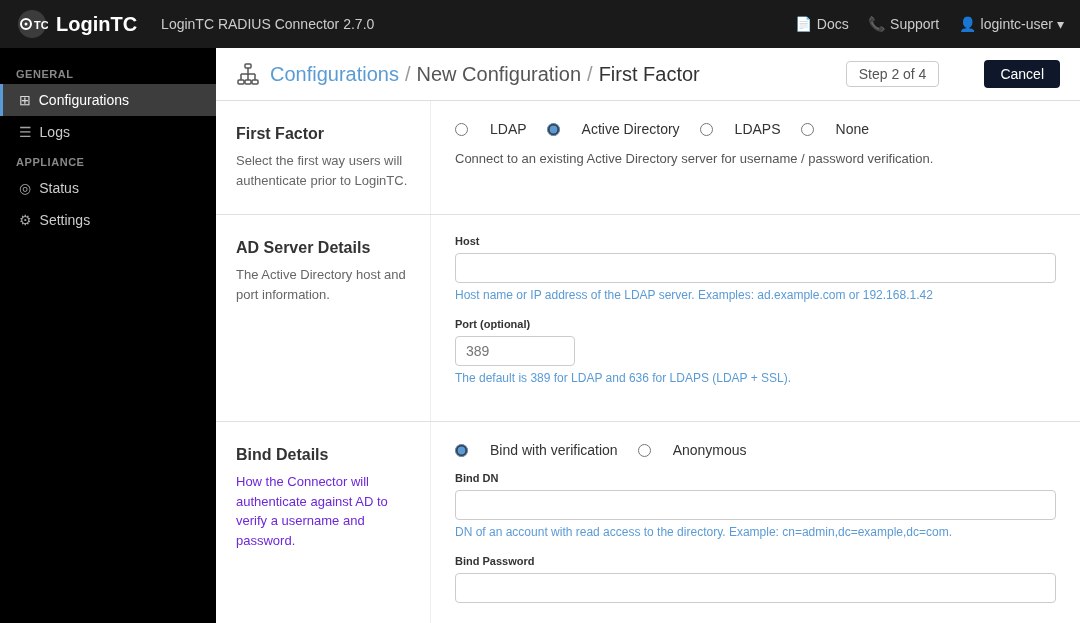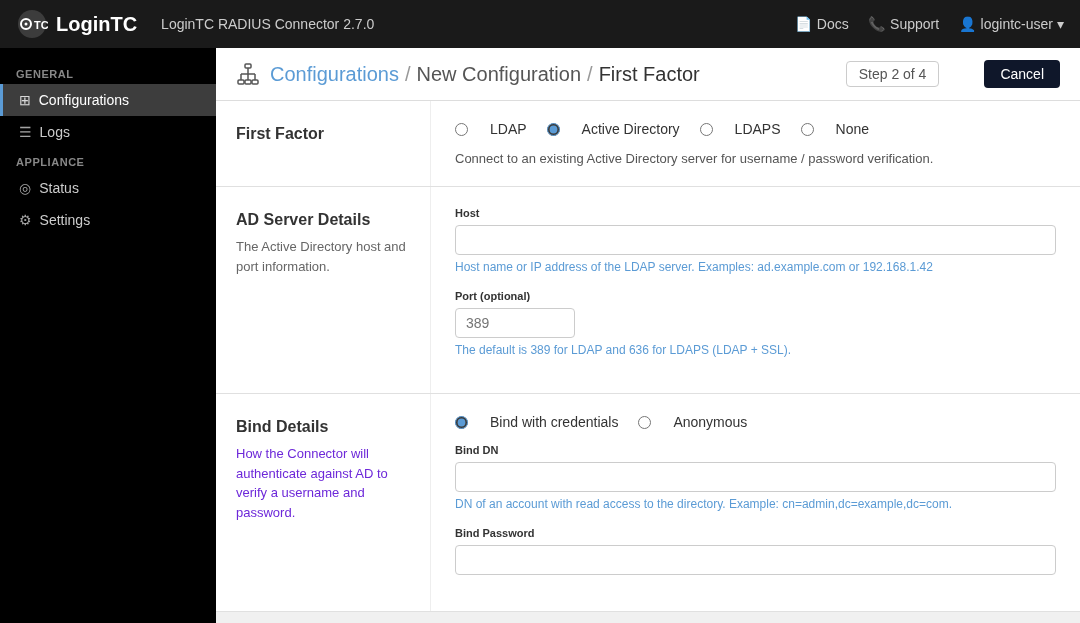--- a/index.html
+++ b/index.html
@@ -326,20 +326,21 @@
         <div class="step-badge">Step 2 of 4</div>
         <button class="btn-cancel">Cancel</button>
       </div>
     </div>
 
     <div class="content">
 
       <div class="section">
         <div class="section-sidebar">
           <h2>First Factor</h2>
+          <p>Select the first way users will authenticate prior to LoginTC.</p>
         </div>
         <div class="section-content">
           <div class="radio-group">
             <label class="radio-option">
               <input type="radio" name="first_factor" value="ldap" style="">
               <span>LDAP</span>
             </label>
             <label class="radio-option">
               <input type="radio" name="first_factor" value="active_directory" checked="" style="">
               <span>Active Directory</span>
@@ -378,21 +379,21 @@
 
       <div class="section">
         <div class="section-sidebar">
           <h2>Bind Details</h2>
           <p class="warning">How the Connector will authenticate against AD to verify a username and password.</p>
         </div>
         <div class="section-content">
           <div class="radio-group">
             <label class="radio-option">
               <input type="radio" name="bind_type" value="credentials" checked="" style="">
-              <span>Bind with credentials</span>
+              <span>Bind with verification</span>
             </label>
             <label class="radio-option">
               <input type="radio" name="bind_type" value="anonymous" style="">
               <span>Anonymous</span>
             </label>
           </div>
           <div class="form-group">
             <label class="form-label">Bind DN</label>
             <input type="text" class="form-control" value="" style="">
             <div class="form-hint">DN of an account with read access to the directory. Example: cn=admin,dc=example,dc=com.</div>

